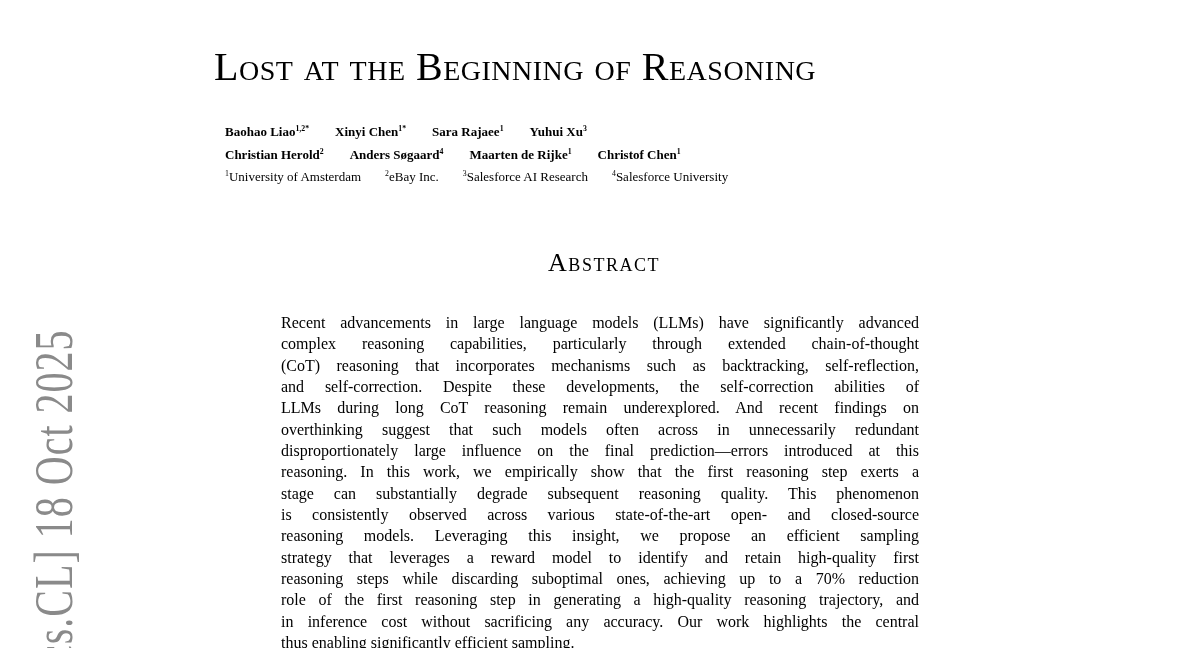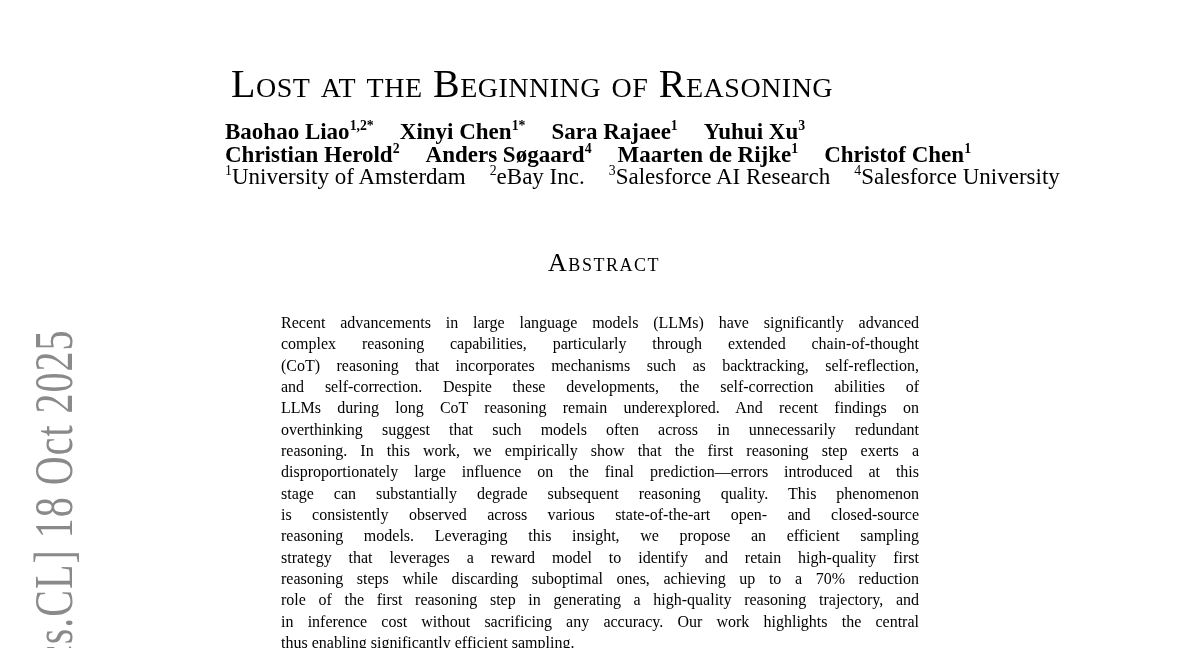--- a/index.html
+++ b/index.html
@@ -24,34 +24,34 @@
     line-height: 1;
     letter-spacing: 1px;
     white-space: nowrap;
     font-family: "Liberation Serif", "DejaVu Serif", serif;
   }
 
   .title {
     position: absolute;
     left: 214px;
     top: 47px;
-    margin: 17px;
+    margin: 0;
     font-size: 40px;
     font-weight: 400;
     font-variant: small-caps;
     letter-spacing: 0.5px;
     line-height: 1;
     white-space: nowrap;
   }
 
   .authors {
     position: absolute;
     left: 225px;
     top: 121px;
-    font-size: 23px;
+    font-size: 13px;
     line-height: 22.6px;
     white-space: nowrap;
   }
   .author-row { height: 22.6px; }
   .author-row .author { font-weight: bold; margin-right: 26px; }
   .author-row .author:last-child { margin-right: 0; }
   .affil-row .affil { font-weight: normal; margin-right: 24px; }
   .affil-row .affil:last-child { margin-right: 0; }
   sup { font-size: 60%; line-height: 0; }
 
@@ -101,22 +101,22 @@
 
   <h2 class="abs-heading">Abstract</h2>
 
   <div class="abs-body" id="abs-body">
       <div class="abs-line">Recent advancements in large language models (LLMs) have significantly advanced</div>
       <div class="abs-line">complex reasoning capabilities, particularly through extended chain-of-thought</div>
       <div class="abs-line">(CoT) reasoning that incorporates mechanisms such as backtracking, self-reflection,</div>
       <div class="abs-line">and self-correction. Despite these developments, the self-correction abilities of</div>
       <div class="abs-line">LLMs during long CoT reasoning remain underexplored. And recent findings on</div>
       <div class="abs-line">overthinking suggest that such models often across in unnecessarily redundant</div>
+      <div class="abs-line">disproportionately large influence on the final prediction—errors introduced at this</div>
       <div class="abs-line">reasoning. In this work, we empirically show that the first reasoning step exerts a</div>
-      <div class="abs-line">disproportionately large influence on the final prediction—errors introduced at this</div>
       <div class="abs-line">stage can substantially degrade subsequent reasoning quality. This phenomenon</div>
       <div class="abs-line">is consistently observed across various state-of-the-art open- and closed-source</div>
       <div class="abs-line">reasoning models. Leveraging this insight, we propose an efficient sampling</div>
       <div class="abs-line">strategy that leverages a reward model to identify and retain high-quality first</div>
       <div class="abs-line">reasoning steps while discarding suboptimal ones, achieving up to a 70% reduction</div>
       <div class="abs-line">role of the first reasoning step in generating a high-quality reasoning trajectory, and</div>
       <div class="abs-line">in inference cost without sacrificing any accuracy. Our work highlights the central</div>
       <div class="abs-line last">thus enabling significantly efficient sampling.</div>
     </div>
 

